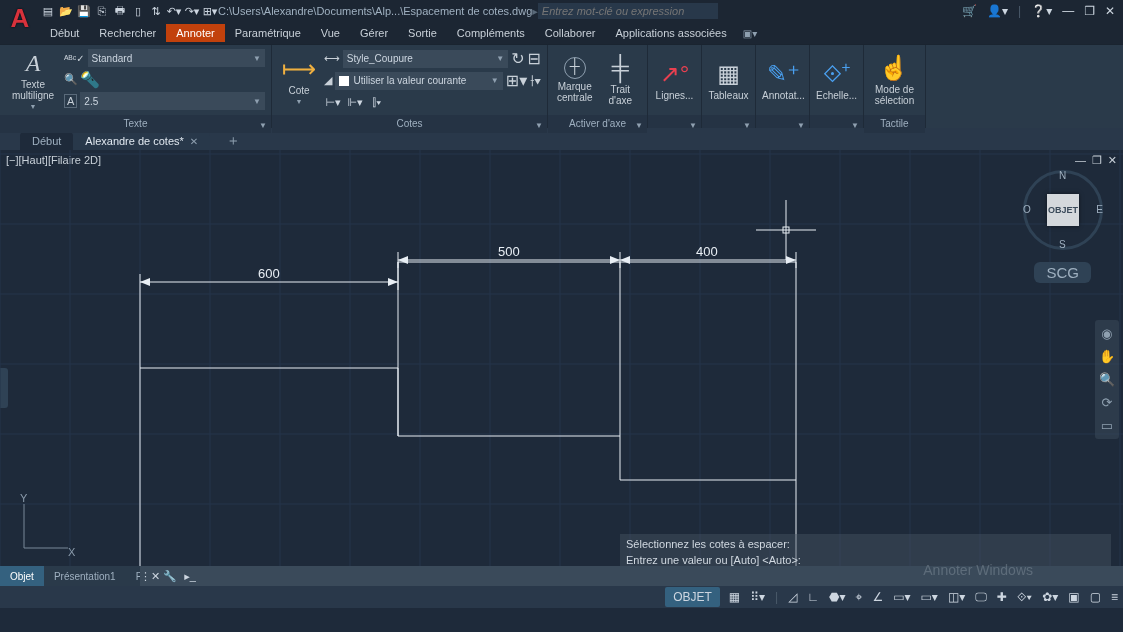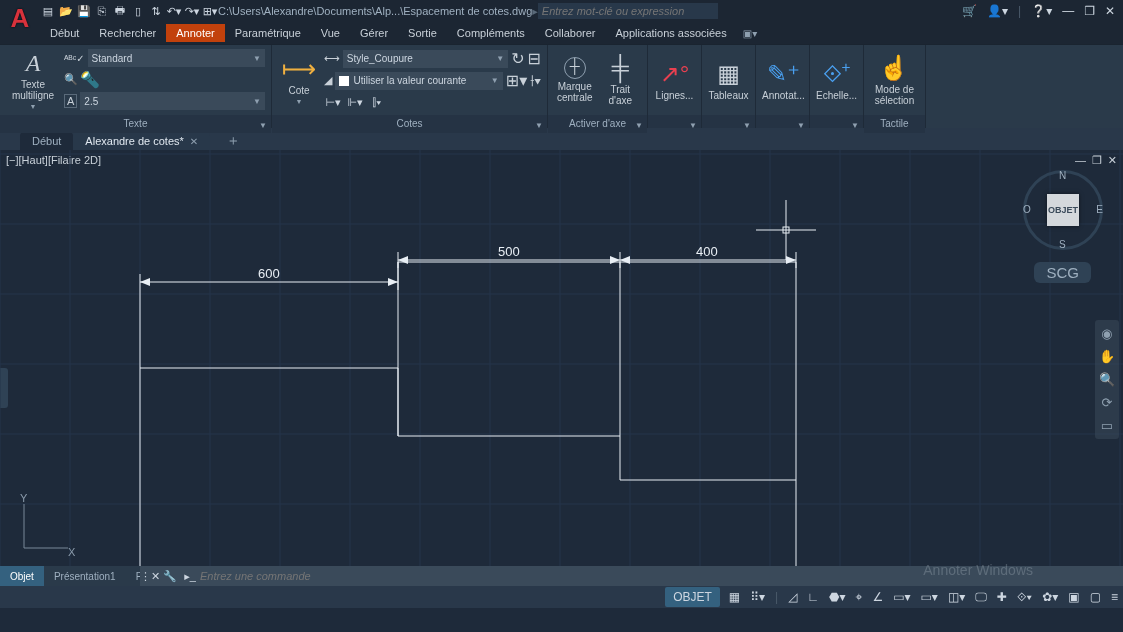--- a/index.html
+++ b/index.html
@@ -377,34 +377,35 @@
   <div class="ucs">
     <svg width="60" height="60">
         <line x1="10" y1="50" x2="10" y2="6"></line>
         <line x1="10" y1="50" x2="54" y2="50"></line>
       </svg>
     <span style="position:absolute;top:-6px;left:6px">Y</span>
     <span style="position:absolute;bottom:2px;left:54px">X</span>
   </div>
 
   <div class="cmdhistory">
+    <div>Sélectionnez les cotes à espacer:</div>
+    <div>Entrez une valeur ou [Auto] &lt;Auto&gt;:</div>
   </div>
 
   <div class="ltabs">
     <div class="lt active">Objet</div>
     <div class="lt">Présentation1</div>
     <div class="lt">Présentation2</div>
     <div class="lt">＋</div>
   </div>
   <div class="cmdline">
 
     <span class="ic">⋮✕</span>
     <span class="ic">🔧</span>
     <span class="ic">▸_</span>
-    <input placeholder="Entrez une commande" style="">
   </div>
   <div class="watermark">Annoter Windows</div>
 </div>
 
 <div class="statusbar">
   <div class="fill"></div>
   <div class="btn pill">OBJET</div>
   <div class="btn">▦</div>
   <div class="btn">⠿▾</div>
   <div class="btn" style="color:#4a5a6a">|</div>

